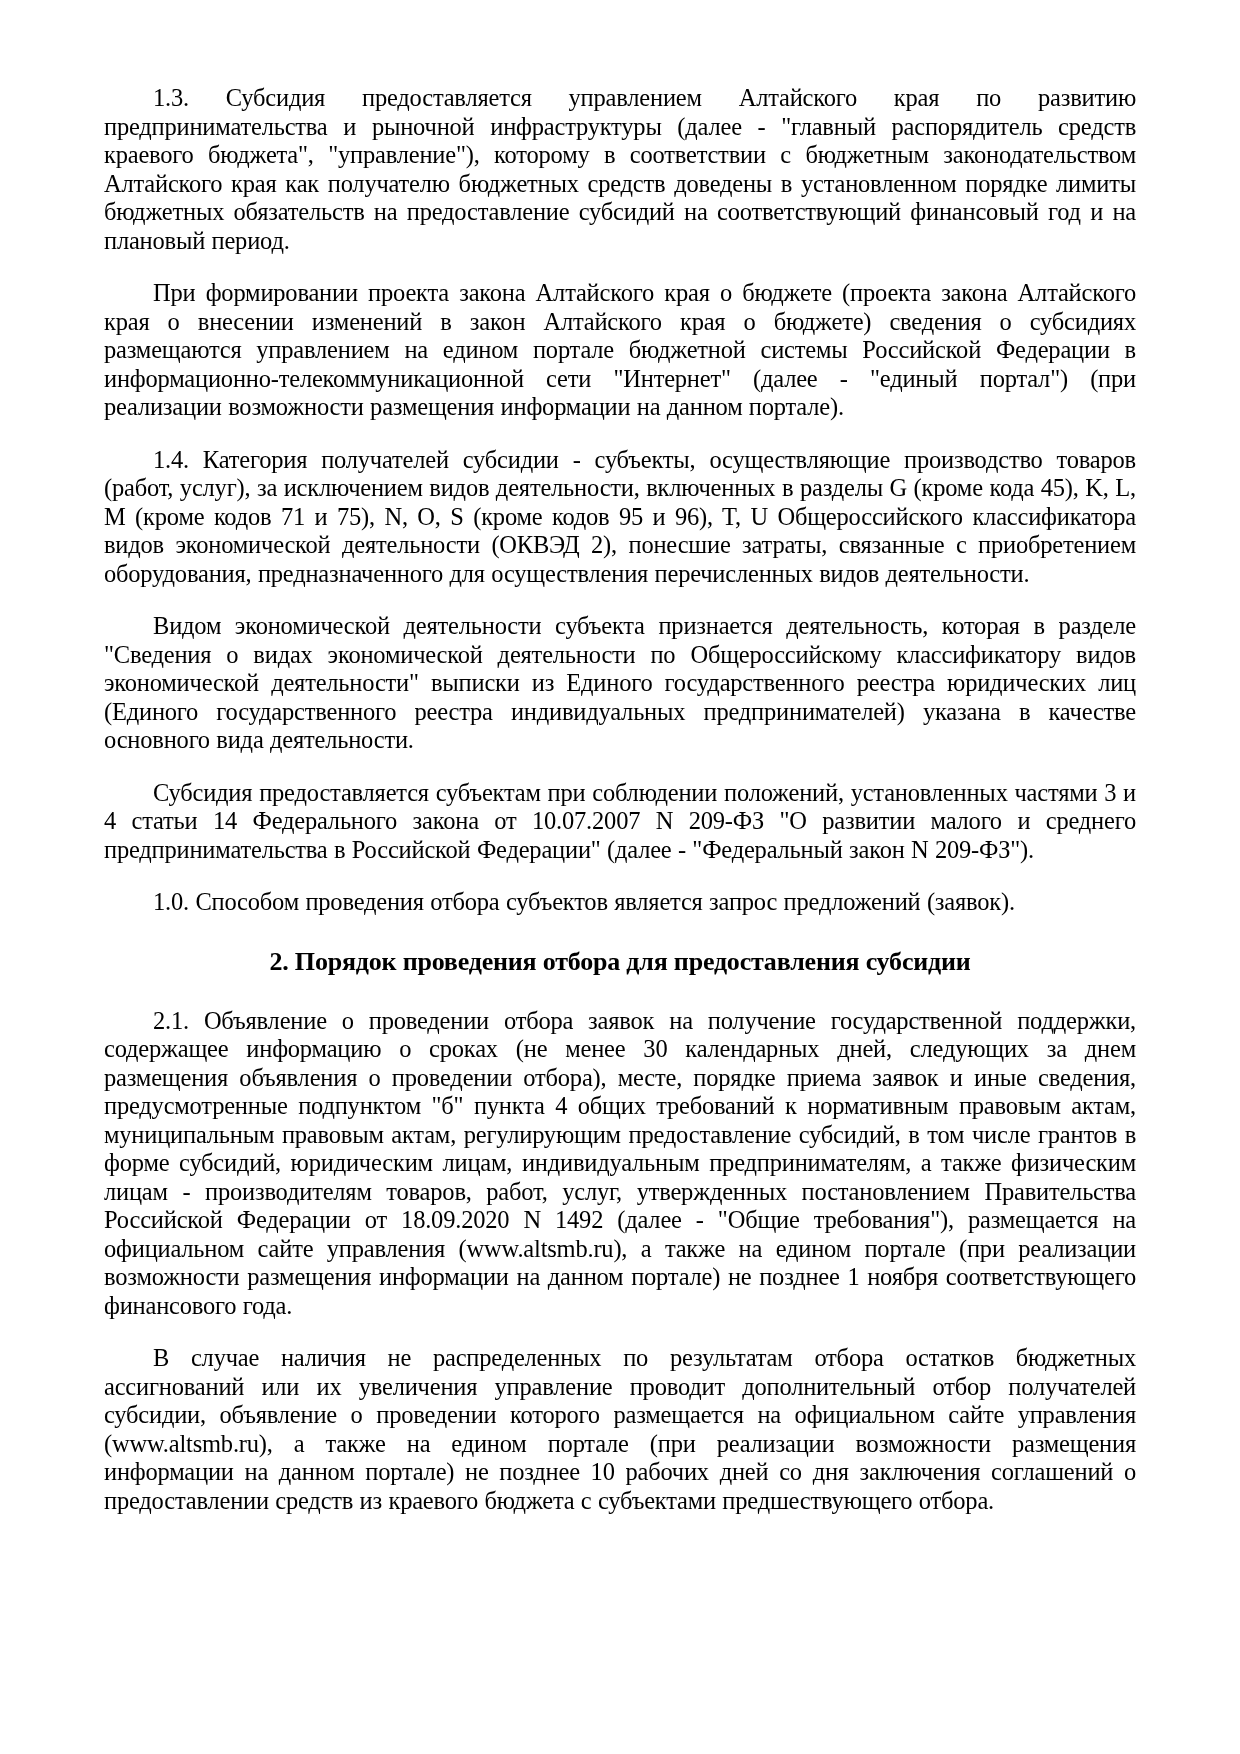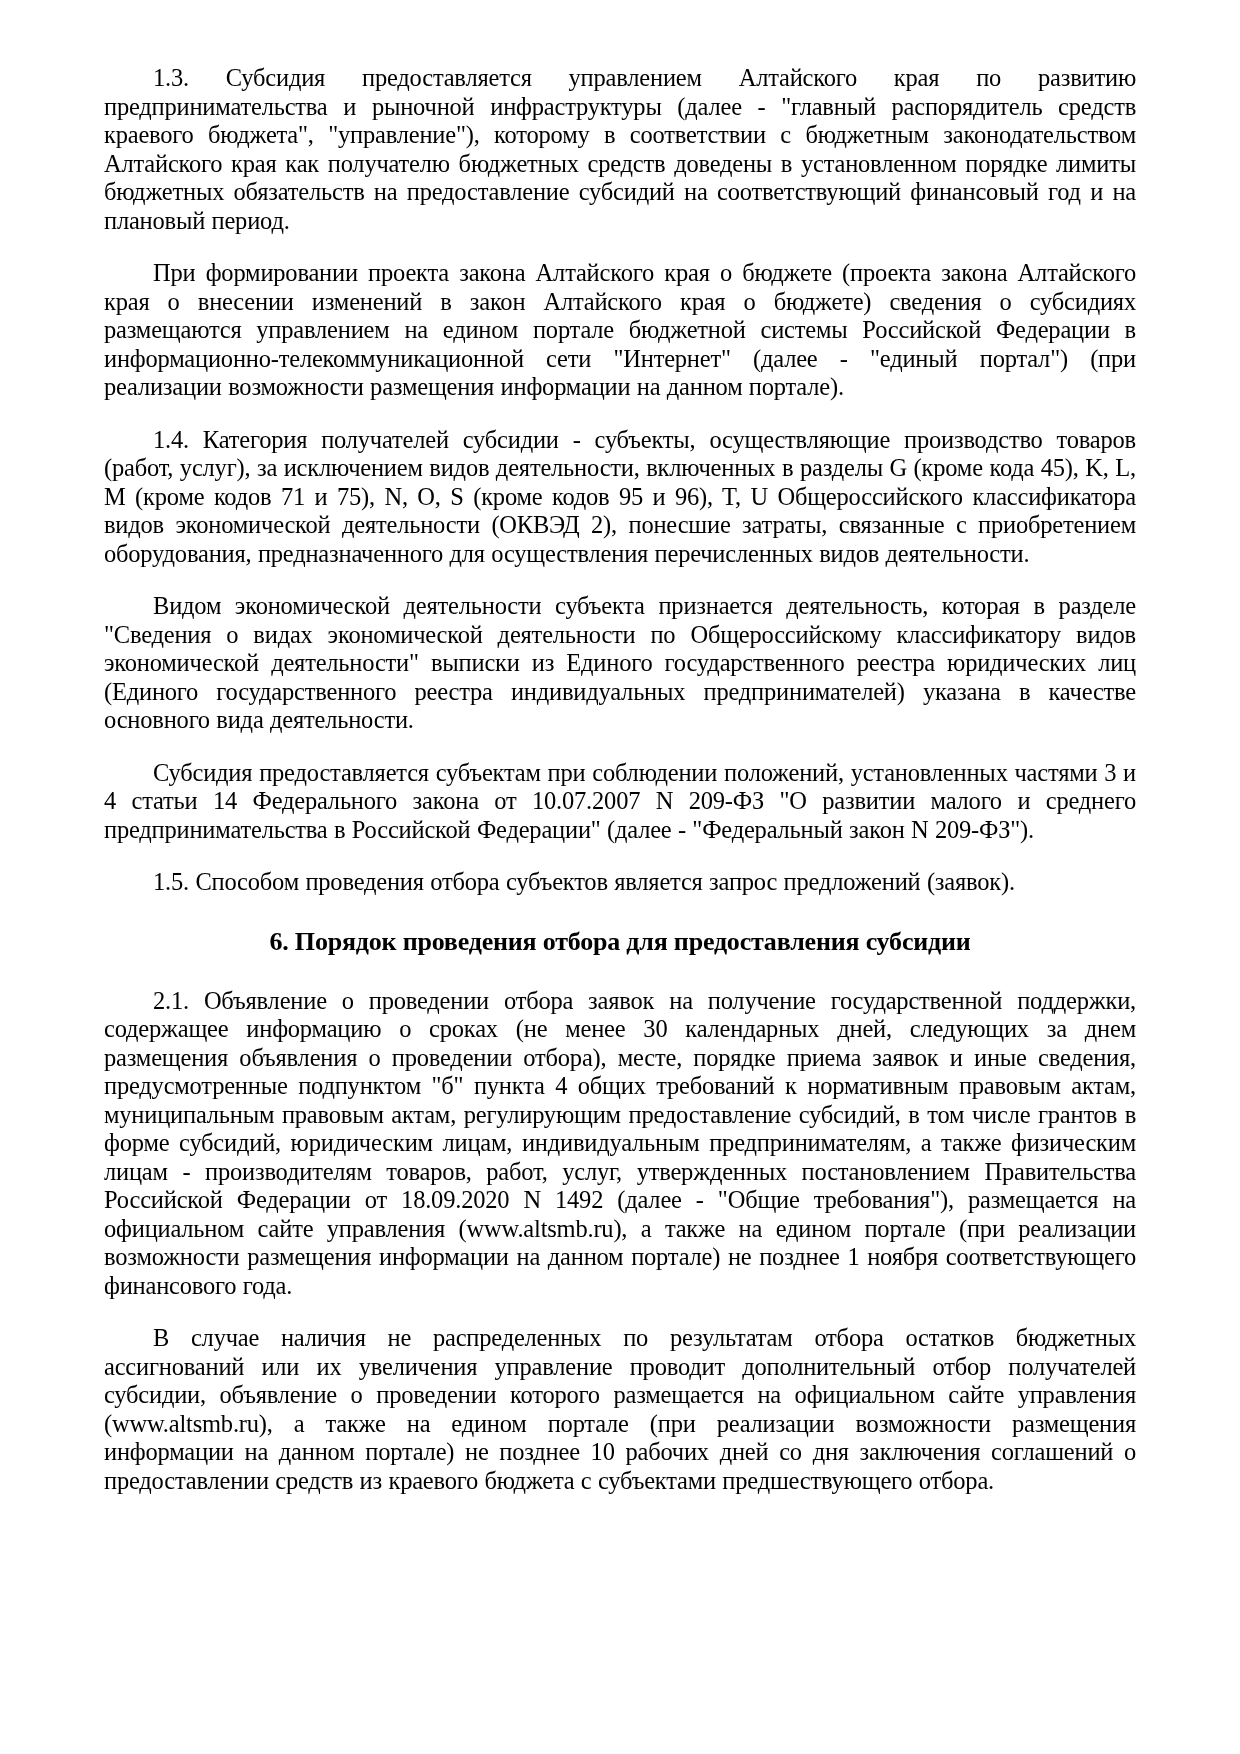--- a/index.html
+++ b/index.html
@@ -7,21 +7,21 @@
   .page {
     position: relative;
     width: 1240px;
     height: 1754px;
     margin: 0 auto;
     background: #ffffff;
     color: #000000;
     font-family: "Liberation Serif", "DejaVu Serif", serif;
     font-size: 24.5px;
     line-height: 28.5px;
-    padding: 64px 104px 60px 104px;
+    padding: 84px 104px 60px 104px;
     overflow: hidden;
   }
   .para {
     text-align: justify;
     text-indent: 49px;
     margin-bottom: 24px;
     letter-spacing: -0.2px;
     word-spacing: 0.5px;
   }
   .heading {
@@ -35,17 +35,17 @@
 </style>
 </head>
 <body>
 
 <div class="page">
   <p class="para">1.3. Субсидия предоставляется управлением Алтайского края по развитию предпринимательства и рыночной инфраструктуры (далее - "главный распорядитель средств краевого бюджета", "управление"), которому в соответствии с бюджетным законодательством Алтайского края как получателю бюджетных средств доведены в установленном порядке лимиты бюджетных обязательств на предоставление субсидий на соответствующий финансовый год и на плановый период.</p>
   <p class="para">При формировании проекта закона Алтайского края о бюджете (проекта закона Алтайского края о внесении изменений в закон Алтайского края о бюджете) сведения о субсидиях размещаются управлением на едином портале бюджетной системы Российской Федерации в информационно-телекоммуникационной сети "Интернет" (далее - "единый портал") (при реализации возможности размещения информации на данном портале).</p>
   <p class="para">1.4. Категория получателей субсидии - субъекты, осуществляющие производство товаров (работ, услуг), за исключением видов деятельности, включенных в разделы G (кроме кода 45), K, L, M (кроме кодов 71 и 75), N, O, S (кроме кодов 95 и 96), T, U Общероссийского классификатора видов экономической деятельности (ОКВЭД 2), понесшие затраты, связанные с приобретением оборудования, предназначенного для осуществления перечисленных видов деятельности.</p>
   <p class="para">Видом экономической деятельности субъекта признается деятельность, которая в разделе "Сведения о видах экономической деятельности по Общероссийскому классификатору видов экономической деятельности" выписки из Единого государственного реестра юридических лиц (Единого государственного реестра индивидуальных предпринимателей) указана в качестве основного вида деятельности.</p>
   <p class="para">Субсидия предоставляется субъектам при соблюдении положений, установленных частями 3 и 4 статьи 14 Федерального закона от 10.07.2007 N 209-ФЗ "О развитии малого и среднего предпринимательства в Российской Федерации" (далее - "Федеральный закон N 209-ФЗ").</p>
-  <p class="para">1.5. Способом проведения отбора субъектов является запрос предложений (заявок).</p>
-  <h2 class="heading">6. Порядок проведения отбора для предоставления субсидии</h2>
+  <p class="para">1.0. Способом проведения отбора субъектов является запрос предложений (заявок).</p>
+  <h2 class="heading">2. Порядок проведения отбора для предоставления субсидии</h2>
   <p class="para">2.1. Объявление о проведении отбора заявок на получение государственной поддержки, содержащее информацию о сроках (не менее 30 календарных дней, следующих за днем размещения объявления о проведении отбора), месте, порядке приема заявок и иные сведения, предусмотренные подпунктом "б" пункта 4 общих требований к нормативным правовым актам, муниципальным правовым актам, регулирующим предоставление субсидий, в том числе грантов в форме субсидий, юридическим лицам, индивидуальным предпринимателям, а также физическим лицам - производителям товаров, работ, услуг, утвержденных постановлением Правительства Российской Федерации от 18.09.2020 N 1492 (далее - "Общие требования"), размещается на официальном сайте управления (www.altsmb.ru), а также на едином портале (при реализации возможности размещения информации на данном портале) не позднее 1 ноября соответствующего финансового года.</p>
   <p class="para">В случае наличия не распределенных по результатам отбора остатков бюджетных ассигнований или их увеличения управление проводит дополнительный отбор получателей субсидии, объявление о проведении которого размещается на официальном сайте управления (www.altsmb.ru), а также на едином портале (при реализации возможности размещения информации на данном портале) не позднее 10 рабочих дней со дня заключения соглашений о предоставлении средств из краевого бюджета с субъектами предшествующего отбора.</p>
 </div>
 
 </body></html>

